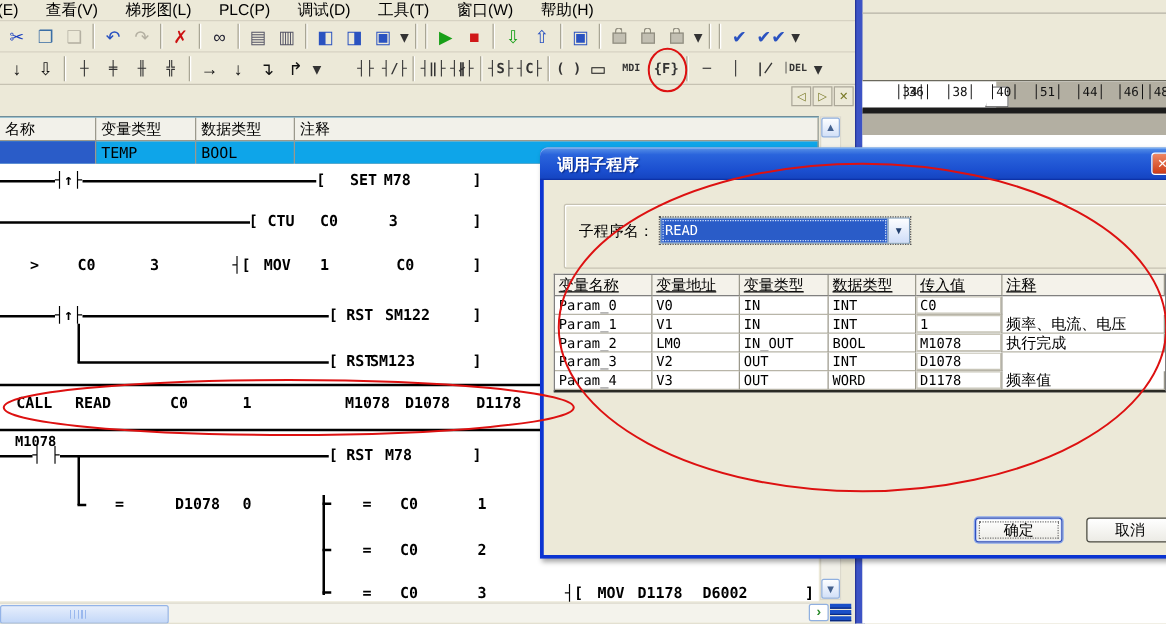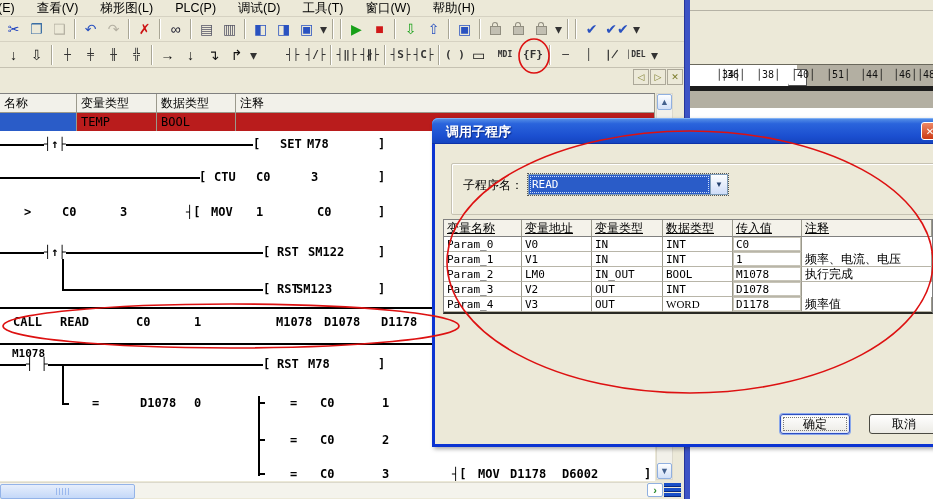--- a/index.html
+++ b/index.html
@@ -22,21 +22,21 @@
   .tb-btn.dis .tb-glyph{color:#b4b0a2;}
   .tb-sep{width:0;height:20px;border-left:1px solid #a9a695;border-right:1px solid #fff;margin:0 3px;}
   .tb-space{height:1px;display:inline-block;}
   .lockicon{width:9px;height:7px;background:#c2bfb2;border:1px solid #918e80;position:relative;margin-top:4px;}
   .lockicon::before{content:"";position:absolute;left:1px;top:-5px;width:4px;height:4px;border:1px solid #918e80;border-bottom:none;border-radius:3px 3px 0 0;}
   
   .nav-strip{position:absolute;top:69px;left:633px;display:flex;gap:1px;}
   .nav-btn{width:16px;height:16px;padding:0;font-size:9px;color:#7a7a28;background:#ece9d8;
            border:1px solid #aca899;display:flex;align-items:center;justify-content:center;}
   
-  .var-table{position:absolute;left:0;top:93px;width:655px;border-top:1px solid #808080;background:#b91c1c;
+  .var-table{position:absolute;left:0;top:93px;width:655px;border-top:1px solid #808080;background:#0ea5e9;
              font-size:12px;border-bottom:2px solid #4a4a42;}
   .vt-row{display:flex;height:18px;line-height:18px;}
   .vt-head{background:#f2f1ea;border-bottom:1px solid #9b998c;}
   .vt-cell{box-sizing:border-box;border-right:1px solid #9b998c;padding:0 4px;overflow:hidden;white-space:nowrap;}
   .vt-row:not(.vt-head) .vt-cell{font-family:"DejaVu Sans Mono",monospace;font-size:12px;}
   .vt-cell.sel{background:#2a5cc8;}
   
   .ladder{position:absolute;left:0;top:131px;width:655px;height:350px;background:#fff;overflow:visible;}
   .ll{position:absolute;background:#000;}
   .lt{position:absolute;font-family:"DejaVu Sans Mono",monospace;font-weight:bold;font-size:12px;line-height:14px;color:#000;white-space:pre;}
@@ -483,21 +483,21 @@
           <div class="pt-cell mono" style="width: 78px;">Param_3</div>
           <div class="pt-cell mono" style="width: 70px;">V2</div>
           <div class="pt-cell mono" style="width: 71px;">OUT</div>
           <div class="pt-cell mono" style="width: 70px;">INT</div>
           <div class="pt-cell mono inp" style="width: 69px;">D1078</div>
         </div>
         <div class="pt-row">
           <div class="pt-cell mono" style="width: 78px;">Param_4</div>
           <div class="pt-cell mono" style="width: 70px;">V3</div>
           <div class="pt-cell mono" style="width: 71px;">OUT</div>
-          <div class="pt-cell mono" style="width: 70px; font-family: Liberation Serif, serif;">WORD</div>
+          <div class="pt-cell mono" style="width: 70px;">WORD</div>
           <div class="pt-cell mono inp" style="width: 69px;">D1178</div>
           <div class="pt-cell" style="width: 130px;">频率值</div>
         </div>
       </div>
     <button class="dlg-ok">确定</button>
     <button class="dlg-cancel">取消</button>
   </div>
 
   <svg class="anno" width="933" height="499">
       <ellipse cx="534" cy="56" rx="15" ry="17" fill="none" stroke="#dd1111" stroke-width="1.6"></ellipse>

